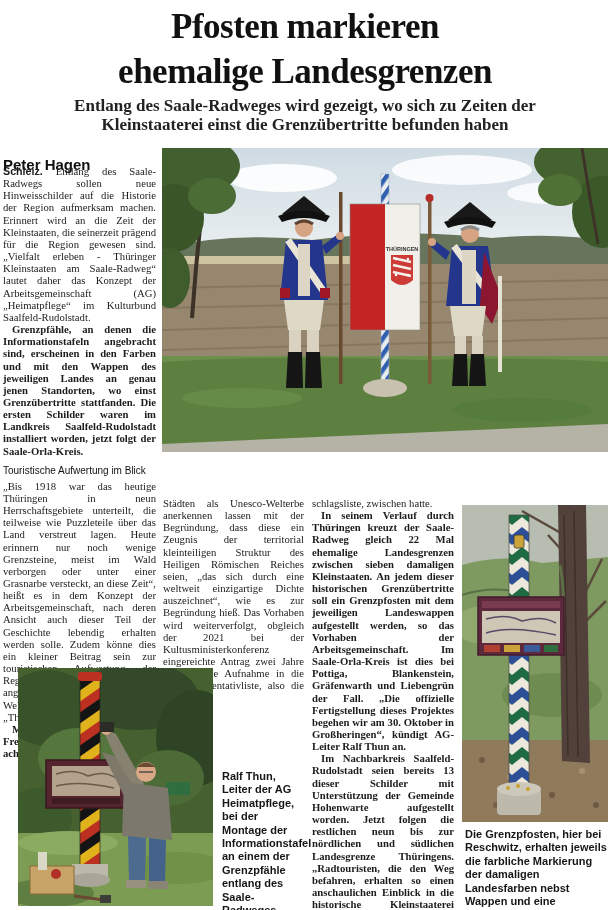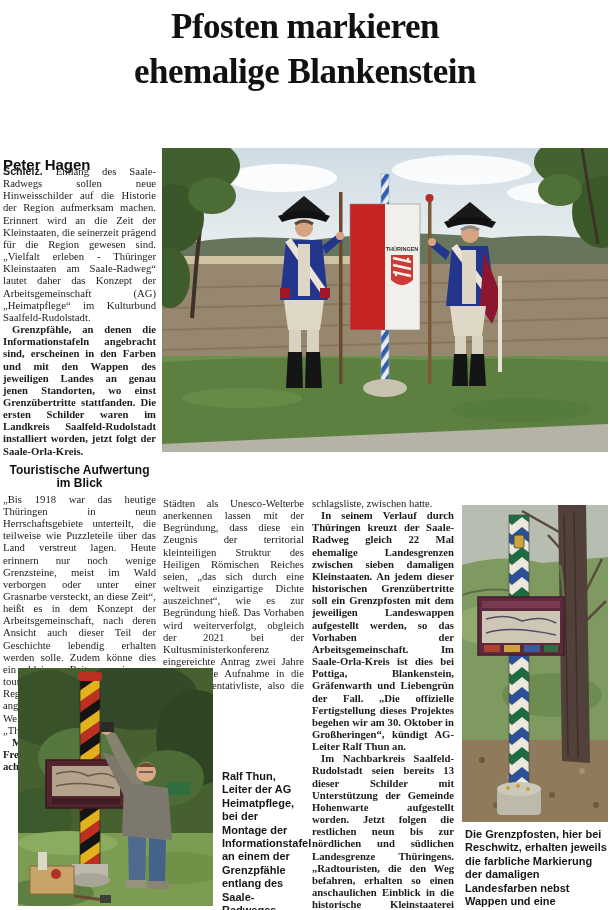--- a/index.html
+++ b/index.html
@@ -25,22 +25,22 @@
     font-size:15px; color:#111;
   }
   .bodycol{
     position:absolute; text-align:justify;
     font-size:10.7px; line-height:12.15px; color:#1c1c1c;
   }
   .bodycol p{margin:0;}
   .bodycol p.indent{text-indent:9px;font-weight:bold;}
   .dateline{font-family:"Liberation Sans", sans-serif; font-weight:bold;}
   .crosshead{
-    font-family:"Liberation Sans", sans-serif; font-weight:bold;
-    font-size:12px; line-height:13px; text-align:center;
+    font-family:"Liberation Sans", sans-serif; font-weight:normal;
+    font-size:10px; line-height:13px; text-align:left;
     margin:7px 0 3px 0 !important; color:#111;
   }
   .col1{left:3px; top:165px; width:153px; height:500px;}
   .col2{left:163px; top:497px; width:141px; height:168px;}
   .col3{left:312px; top:497px; width:142px; height:412px;}
   figure{margin:0; padding:0; position:absolute;}
   .main-photo{left:162px; top:148px; width:446px; height:304px;}
   .montage-photo{left:18px; top:668px; width:195px; height:238px;}
   .post-photo{left:462px; top:505px; width:146px; height:317px;}
   figure svg{display:block;}
@@ -68,23 +68,24 @@
     font-size:6.8px; letter-spacing:0.3px; color:#9a9a98;
   }
 </style>
 </head>
 <body>
 
 <div class="page">
 
   <h1 class="headline" style="margin:0;">
     <div>Pfosten markieren</div>
-    <div>ehemalige Blankenstein</div>
+    <div>ehemalige Landesgrenzen</div>
   </h1>
 
+  <div class="subhead">Entlang des Saale-Radweges wird gezeigt, wo sich zu Zeiten der Kleinstaaterei einst die Grenzübertritte befunden haben</div>
 
   <div class="byline">Peter Hagen</div>
 
   <div class="bodycol col1">
     <p><span class="dateline">Schleiz.</span><span> Entlang des Saale-Radwegs sollen neue Hinweisschilder auf die Historie der Region aufmerksam machen. Erinnert wird an die Zeit der Kleinstaaten, die seinerzeit prägend für die Region gewesen sind. „Vielfalt erleben - Thüringer Kleinstaaten am Saale-Radweg“ lautet daher das Konzept der Arbeitsgemeinschaft (AG) „Heimatpflege“ im Kulturbund Saalfeld-Rudolstadt.</span></p>
     <p class="indent">Grenzpfähle, an denen die Informationstafeln angebracht sind, erscheinen in den Farben und mit den Wappen des jeweiligen Landes an genau jenen Standorten, wo einst Grenzübertritte stattfanden. Die ersten Schilder waren im Landkreis Saalfeld-Rudolstadt installiert worden, jetzt folgt der Saale-Orla-Kreis.</p>
     <p class="crosshead">Touristische Aufwertung im Blick</p>
     <p>„Bis 1918 war das heutige Thüringen in neun Herrschaftsgebiete unterteilt, die teilweise wie Puzzleteile über das Land verstreut lagen. Heute erinnern nur noch wenige Grenzsteine, meist im Wald verborgen oder unter einer Grasnarbe versteckt, an diese Zeit“, heißt es in dem Konzept der Arbeitsgemeinschaft, nach deren Ansicht auch dieser Teil der Geschichte lebendig erhalten werden solle. Zudem könne dies ein kleiner Beitrag sein zur touristischen Aufwertung der Region in Hinblick auf das angestrebte Unesco-Weltkulturerbeprojekt für die „Thüringer Residenzenlandschaft“.</p>
     <p class="indent">Mit diesem Projekt möchte der Freistaat neun Residenzen in acht</p>
   </div>

